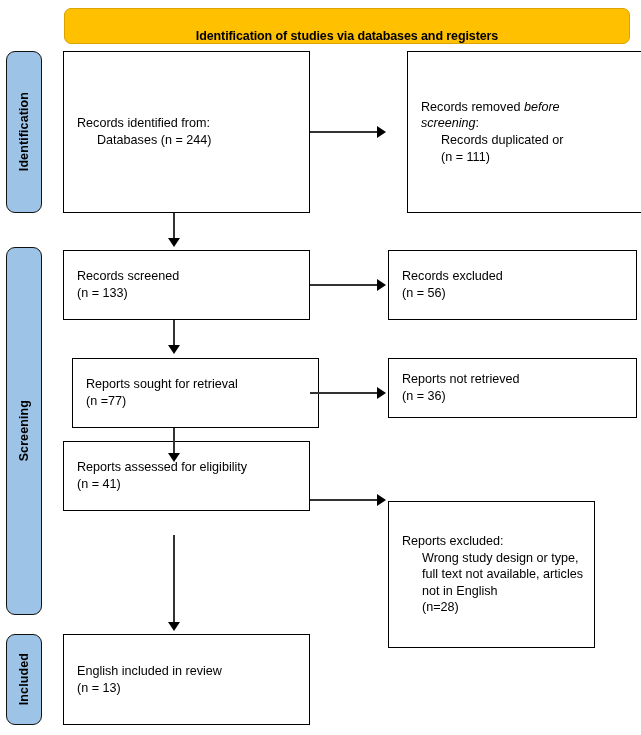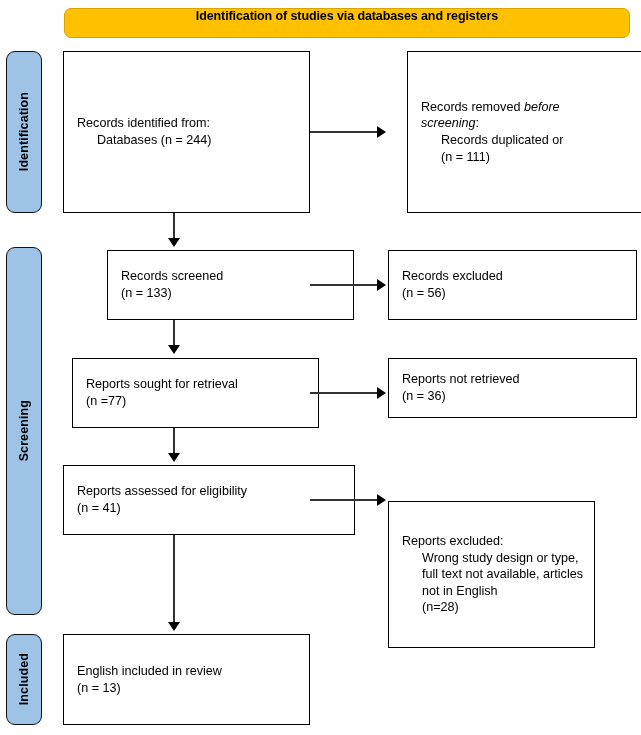--- a/index.html
+++ b/index.html
@@ -19,27 +19,27 @@
     background: #ffffff;
     overflow: hidden;
   }
 
   
   .banner {
     position: absolute;
     left: 64px;
     top: 8px;
     width: 566px;
-    height: 30px;
+    height: 36px;
     background: #FFC000;
     border: 1px solid #D9A400;
     border-radius: 7px;
     box-sizing: border-box;
     display: flex;
-    align-items: flex-start;
+    align-items: flex-end;
     justify-content: center;
   }
   .banner-text {
     font-size: 12.5px;
     font-weight: bold;
     letter-spacing: -0.1px;
     color: #000;
     white-space: nowrap;
   }
 
@@ -82,23 +82,23 @@
     padding: 0 0 0 13px;
     font-size: 12.6px;
     line-height: 16.6px;
     color: #000;
   }
   .indent { padding-left: 20px; display: block; }
   .ital { font-style: italic; }
 
   
   .b-identified { left: 63px; top: 51px;  width: 247px; height: 162px; }
-  .b-screened   { left: 63px; top: 250px; width: 247px; height: 70px; margin-left: 44px;  }
+  .b-screened   { left: 63px; top: 250px; width: 247px; height: 70px;  }
   .b-sought     { left: 63px; top: 358px; width: 247px; height: 70px; margin-left: 9px;  }
-  .b-assessed   { left: 63px; top: 465px; width: 292px; height: 70px;  }
+  .b-assessed   { left: 63px; top: 441px; width: 247px; height: 70px;  }
   .b-included   { left: 63px; top: 634px; width: 247px; height: 91px;  }
 
   
   .b-removed    { left: 388px; top: 51px;  width: 249px; height: 162px; margin-left: 19px; }
   .b-recexcl    { left: 388px; top: 250px; width: 249px; height: 70px;  }
   .b-notretr    { left: 388px; top: 358px; width: 249px; height: 60px;  }
   .b-repexcl    { left: 388px; top: 465px; width: 207px; height: 147px; margin-top: 36px; }
 
   
   .vline {

